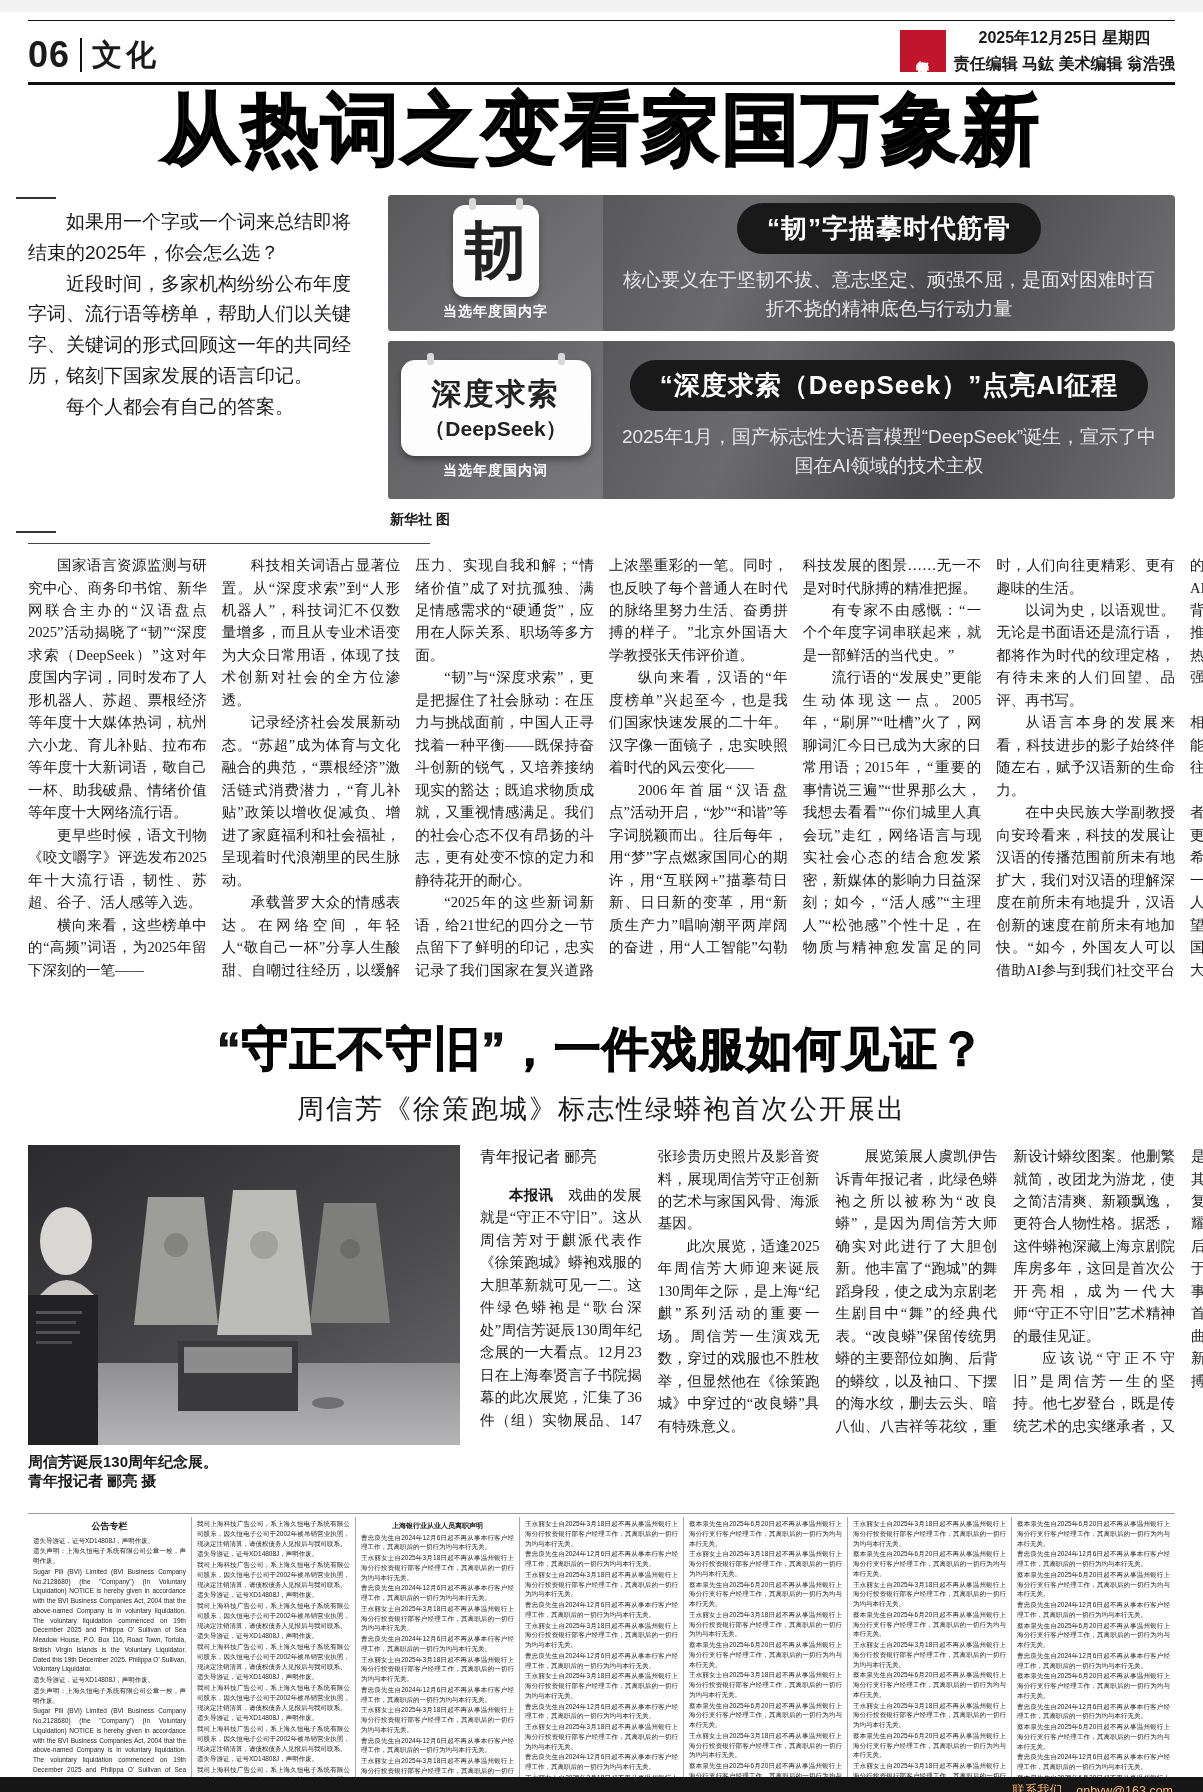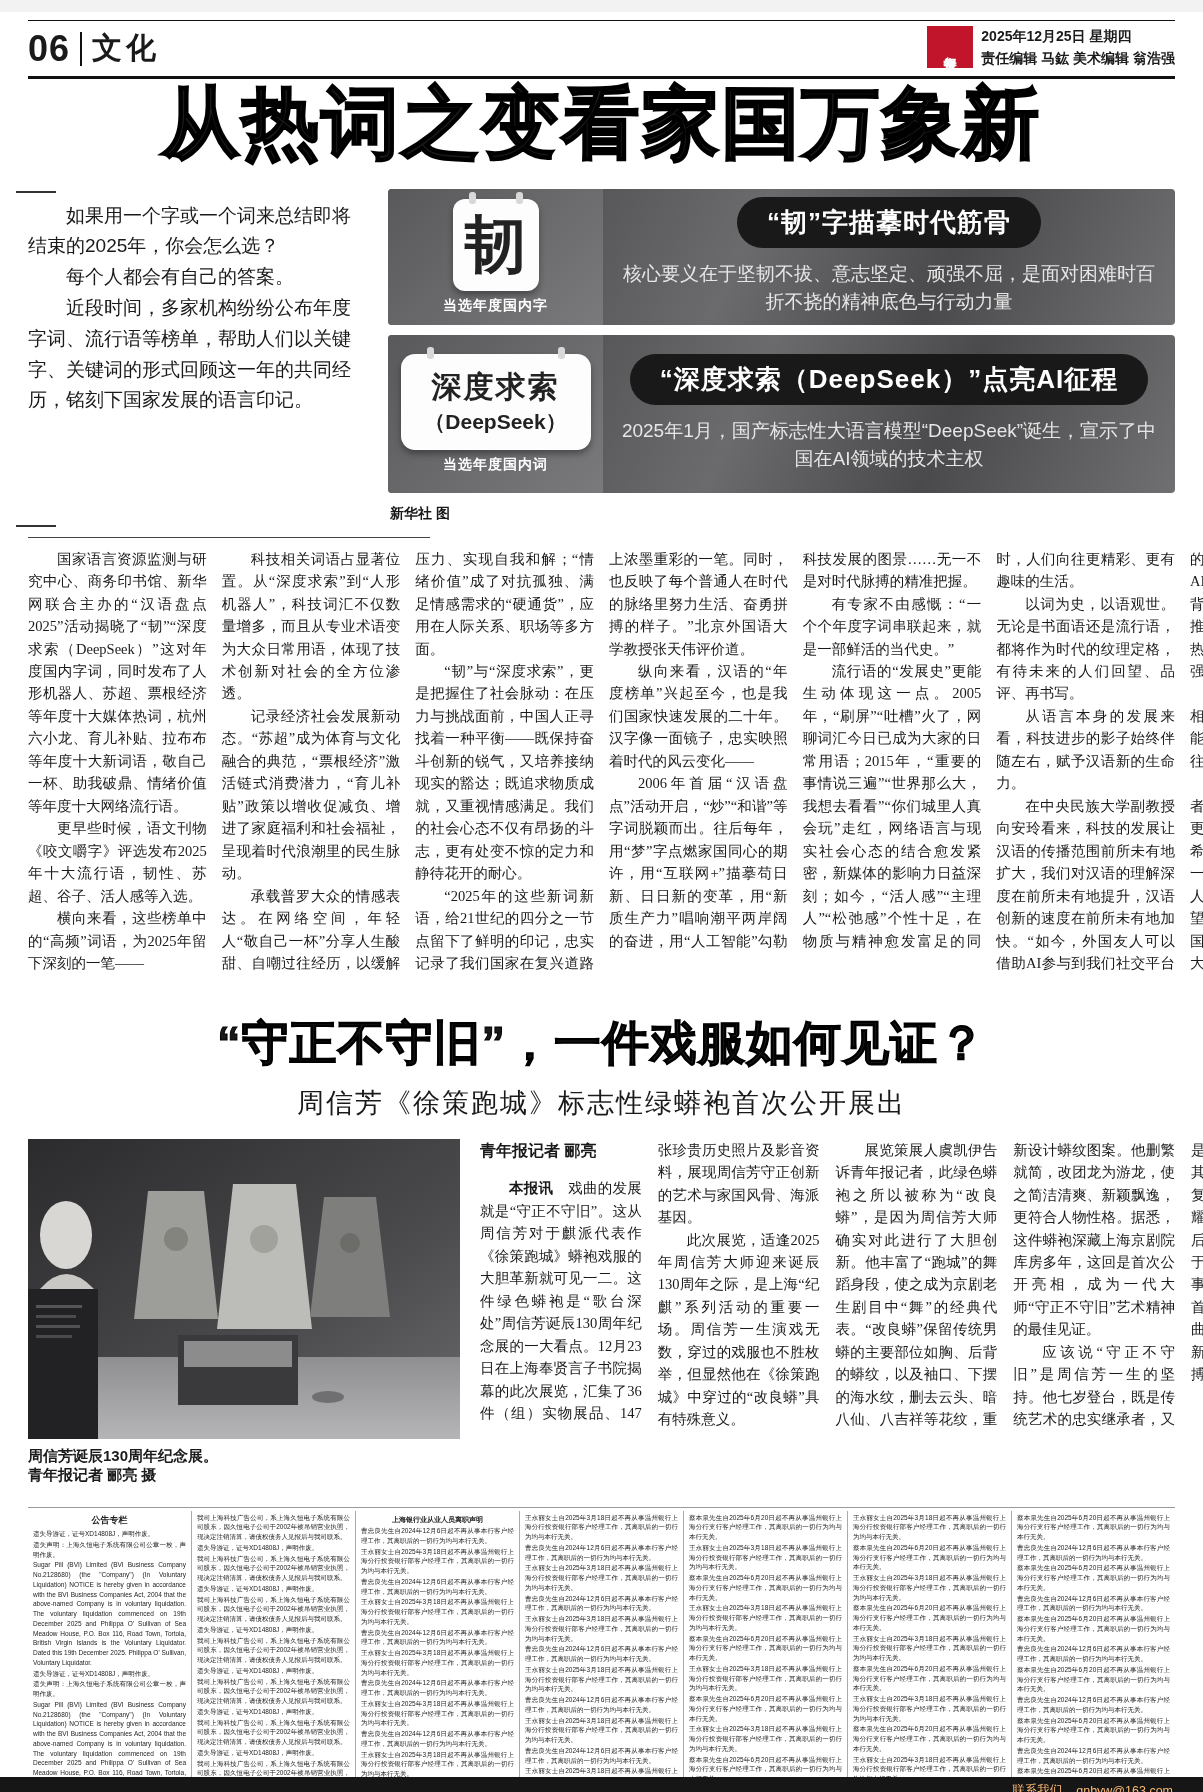--- a/index.html
+++ b/index.html
@@ -11,21 +11,21 @@
   
   .topline { border-top:1px solid #111; margin:8px 0 0; }
   .masthead { display:flex; align-items:flex-end; justify-content:space-between; padding:4px 0 6px; }
   .mh-left { display:flex; align-items:center; gap:10px; font-family:"Liberation Sans", sans-serif; }
   .page-no { font-size:36px; font-weight:bold; letter-spacing:1px; }
   .mh-bar { width:2px; height:34px; background:#111; }
   .section-name { font-size:30px; font-weight:bold; letter-spacing:4px; }
   .mh-right { display:flex; align-items:center; gap:8px; }
   .logo { width:46px; height:42px; background:#c0152b; color:#fff; display:flex; align-items:center; justify-content:center;
           font-size:13px; font-weight:bold; writing-mode:vertical-rl; font-family:"Liberation Serif", serif; line-height:1; }
-  .mh-meta { font-size:14px; font-family:"Liberation Sans", sans-serif; line-height:1.6; font-weight:bold; }
+  .mh-meta { font-size:16px; font-family:"Liberation Sans", sans-serif; line-height:1.6; font-weight:bold;text-align:center; }
   .thickline { border-top:3px solid #111; }
 
   
   .headline1 { text-align:center; font-family:Liberation Mono, monospace; font-weight:900;
                font-size:78px; letter-spacing:2px; line-height:1.05; padding:10px 0 14px;
                -webkit-text-stroke:2px #000; }
 
   
   .topsec { display:flex; gap:22px; margin-top:4px; }
   .intro { width:338px; padding-top:12px; position:relative; }
@@ -65,21 +65,21 @@
 
   
   .headline2 { text-align:center; font-family:"Liberation Sans", sans-serif; font-weight:900; font-size:47px;
                letter-spacing:1px; margin-top:26px; -webkit-text-stroke:1px #000; }
   .subtitle2 { text-align:center; font-size:27px; letter-spacing:2px; margin-top:10px; font-family:"Liberation Sans", sans-serif; }
   .art2 { display:flex; gap:20px; margin-top:18px; }
   .a2-photo-wrap { width:432px; flex-shrink:0; }
   .a2-photo { width:432px; height:300px; display:block; }
   .a2-text { flex:1; column-count:4; column-gap:16px; font-size:14.5px; line-height:1.55; text-align:justify; height:300px; }
   .a2-text p { text-indent:2em; }
-  .byline { font-weight:bold; font-family:"Liberation Sans", sans-serif; font-size:16px; text-indent:0 !important; margin-bottom:14px; }
+  .byline { font-weight:normal; font-family:"Liberation Sans", sans-serif; font-size:16px; text-indent:0 !important; margin-bottom:14px; }
   .lead b { font-family:"Liberation Sans", sans-serif; }
   .caption-row { display:flex; justify-content:space-between; width:660px; margin-top:8px;
                  font-family:"Liberation Sans", sans-serif; font-size:15px; font-weight:bold;flex-direction:column; }
 
   
   .notices { display:flex; gap:0; margin-top:22px; border-top:1px solid #999; padding-top:3px; height:352px; overflow:hidden; }
   .n-col { flex:1; padding:2px 5px; border-right:1px solid #aaa; font-size:6.5px; line-height:1.5; text-align:justify;
            color:#222; overflow:hidden; font-family:"Liberation Sans", sans-serif; }
   .n-col:last-child { border-right:none; }
   .n-col p { margin-bottom:1px; }
@@ -112,22 +112,22 @@
         </div>
       </div>
     </div>
     <div class="thickline"></div>
 
     <h1 class="headline1">从热词之变看家国万象新</h1>
 
     <div class="topsec">
       <div class="intro">
           <p>如果用一个字或一个词来总结即将结束的2025年，你会怎么选？</p>
+          <p>近段时间，多家机构纷纷公布年度字词、流行语等榜单，帮助人们以关键字、关键词的形式回顾这一年的共同经历，铭刻下国家发展的语言印记。</p>
           <p>每个人都会有自己的答案。</p>
-          <p>近段时间，多家机构纷纷公布年度字词、流行语等榜单，帮助人们以关键字、关键词的形式回顾这一年的共同经历，铭刻下国家发展的语言印记。</p>
         </div>
       <div class="banners">
         <div class="banner banner1">
           <div class="b-left">
             <div class="zi-card">韧</div>
             <div class="b-tag">当选年度国内字</div>
           </div>
           <div class="b-right">
             <div class="b-pill">“韧”字描摹时代筋骨</div>
             <div class="b-desc">核心要义在于坚韧不拔、意志坚定、顽强不屈，是面对困难时百折不挠的精神底色与行动力量</div>

